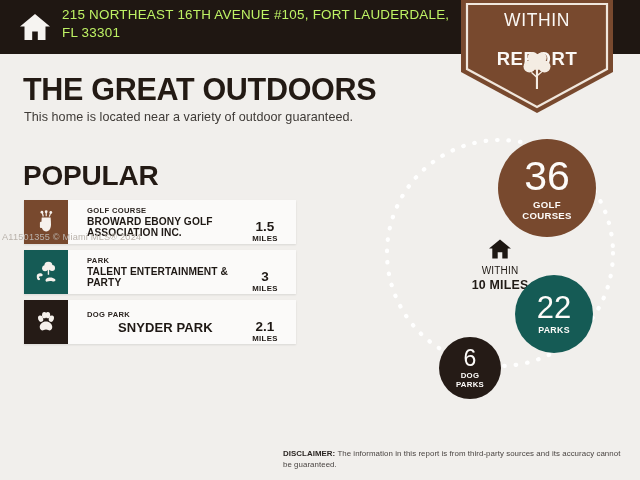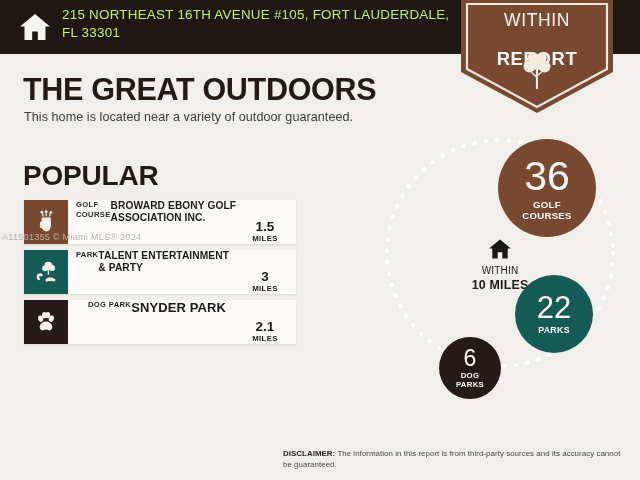--- a/index.html
+++ b/index.html
@@ -129,23 +129,23 @@
   .poi-icon-box {
     width: 44px;
     flex: 0 0 44px;
     display: flex;
     align-items: center;
     justify-content: center;
   }
   .poi-icon-box svg { display: block; }
   .poi-text {
     flex: 1 1 auto;
-    padding-left: 8px;
-    display: flex;
-    flex-direction: row;
+    padding-left: 19px;
+    display: flex;
+    flex-direction: column;
     justify-content: center;
     overflow: hidden;
   }
   .poi-cat {
     font-size: 7.6px;
     font-weight: 700;
     color: #2b2420;
     letter-spacing: 0.35px;
     text-transform: uppercase;
     line-height: 10px;
@@ -154,20 +154,21 @@
     font-size: 10.2px;
     font-weight: 700;
     color: #1e1814;
     letter-spacing: 0.1px;
     text-transform: uppercase;
     line-height: 11.5px;
   }
   .poi-name.big {
     font-size: 13px;
     line-height: 15px;
+    margin-left: 31px;
   }
   .poi-dist {
     flex: 0 0 54px;
     display: flex;
     flex-direction: column;
     align-items: center;
     justify-content: flex-end;
     padding-right: 4px;
   }
   .poi-dist-num {

